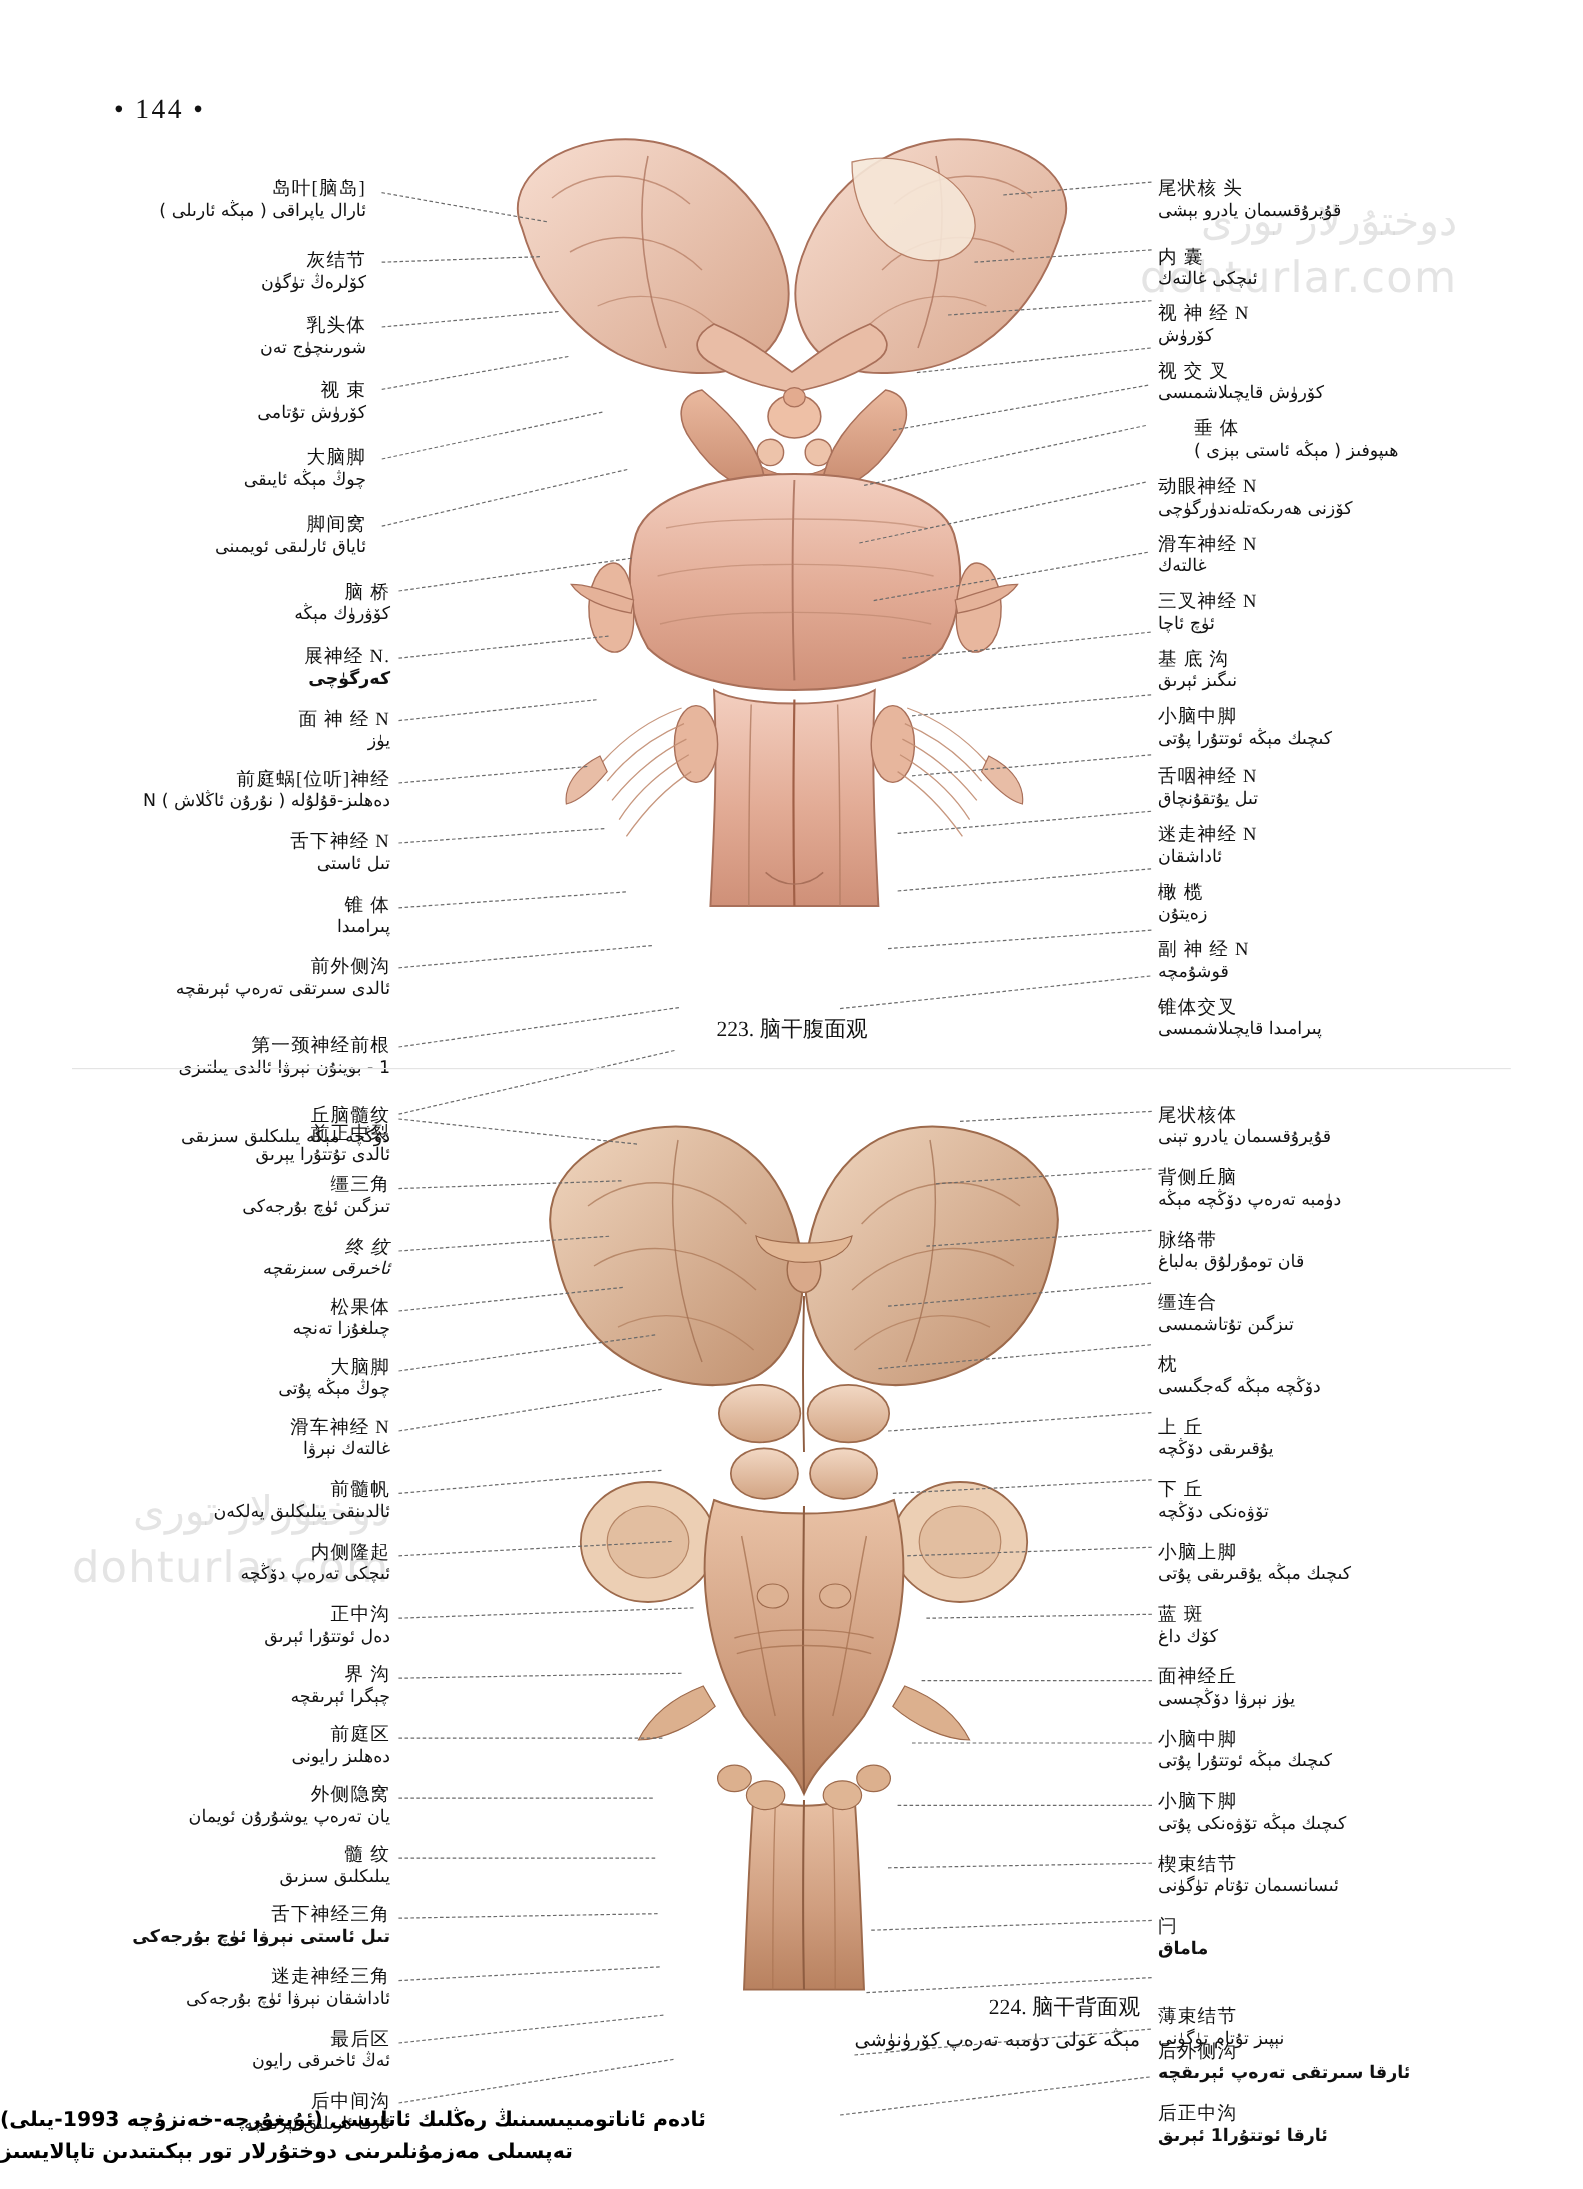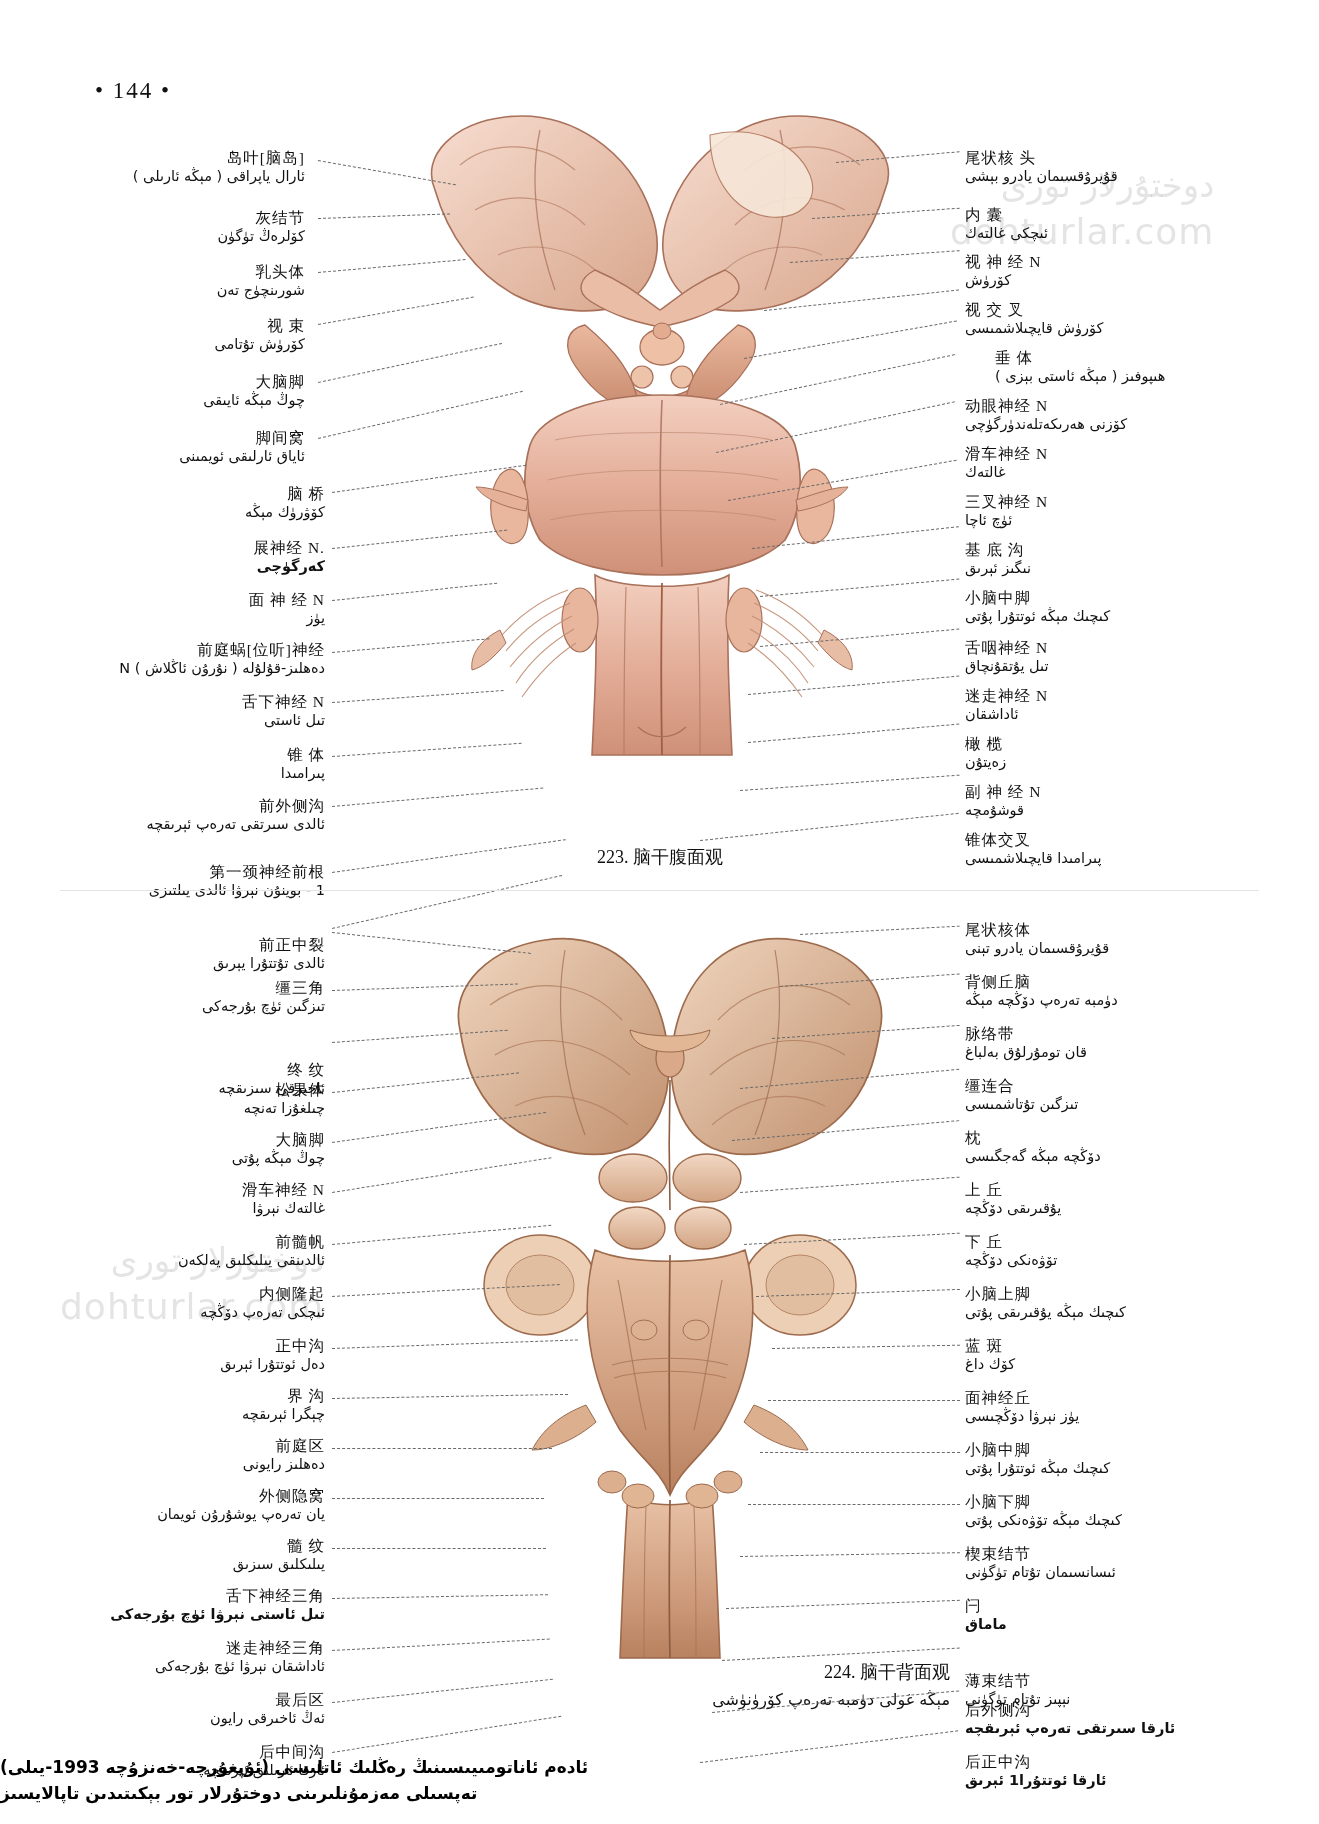--- a/index.html
+++ b/index.html
@@ -436,25 +436,29 @@
       <path d="M196 495 C170 505 152 520 142 540 C162 540 188 528 206 512 Z" fill="#dcb08e" stroke="#9d6a4c" stroke-width="1"></path>
       <path d="M364 495 C390 505 408 520 418 540 C398 540 372 528 354 512 Z" fill="#dcb08e" stroke="#9d6a4c" stroke-width="1"></path>
     </svg>
   </div>
 
   <div class="caption" style="left:390px;top:1660px;width:560px;text-align:right;">
     <div>224.  脑干背面观</div>
     <div class="ugc">مېڭە غولى دۈمبە تەرەپ كۆرۈنۈشى</div>
   </div>
 
+  <div class="lbl left" style="left:60px;top:920px;width:265px;">
+    <span class="cn">丘脑髓纹</span>
+    <span class="ug">دۆڭچە مېڭە يىلىكلىق سىزىقى</span>
+  </div>
   <div class="lbl left" style="left:60px;top:978px;width:265px;">
     <span class="cn">缰三角</span>
     <span class="ug">تىزگىن ئۈچ بۇرجەكى</span>
   </div>
-  <div class="lbl left" style="left:60px;top:1060px;width:265px;">
+  <div class="lbl left" style="left:60px;top:1030px;width:265px;font-style:italic;">
     <span class="cn">终  纹</span>
     <span class="ug">ئاخىرقى سىزىقچە</span>
   </div>
   <div class="lbl left" style="left:60px;top:1080px;width:265px;">
     <span class="cn">松果体</span>
     <span class="ug">چىلغۇزا تەنچە</span>
   </div>
   <div class="lbl left" style="left:60px;top:1130px;width:265px;">
     <span class="cn">大脑脚</span>
     <span class="ug">چوڭ مېڭە پۇتى</span>

